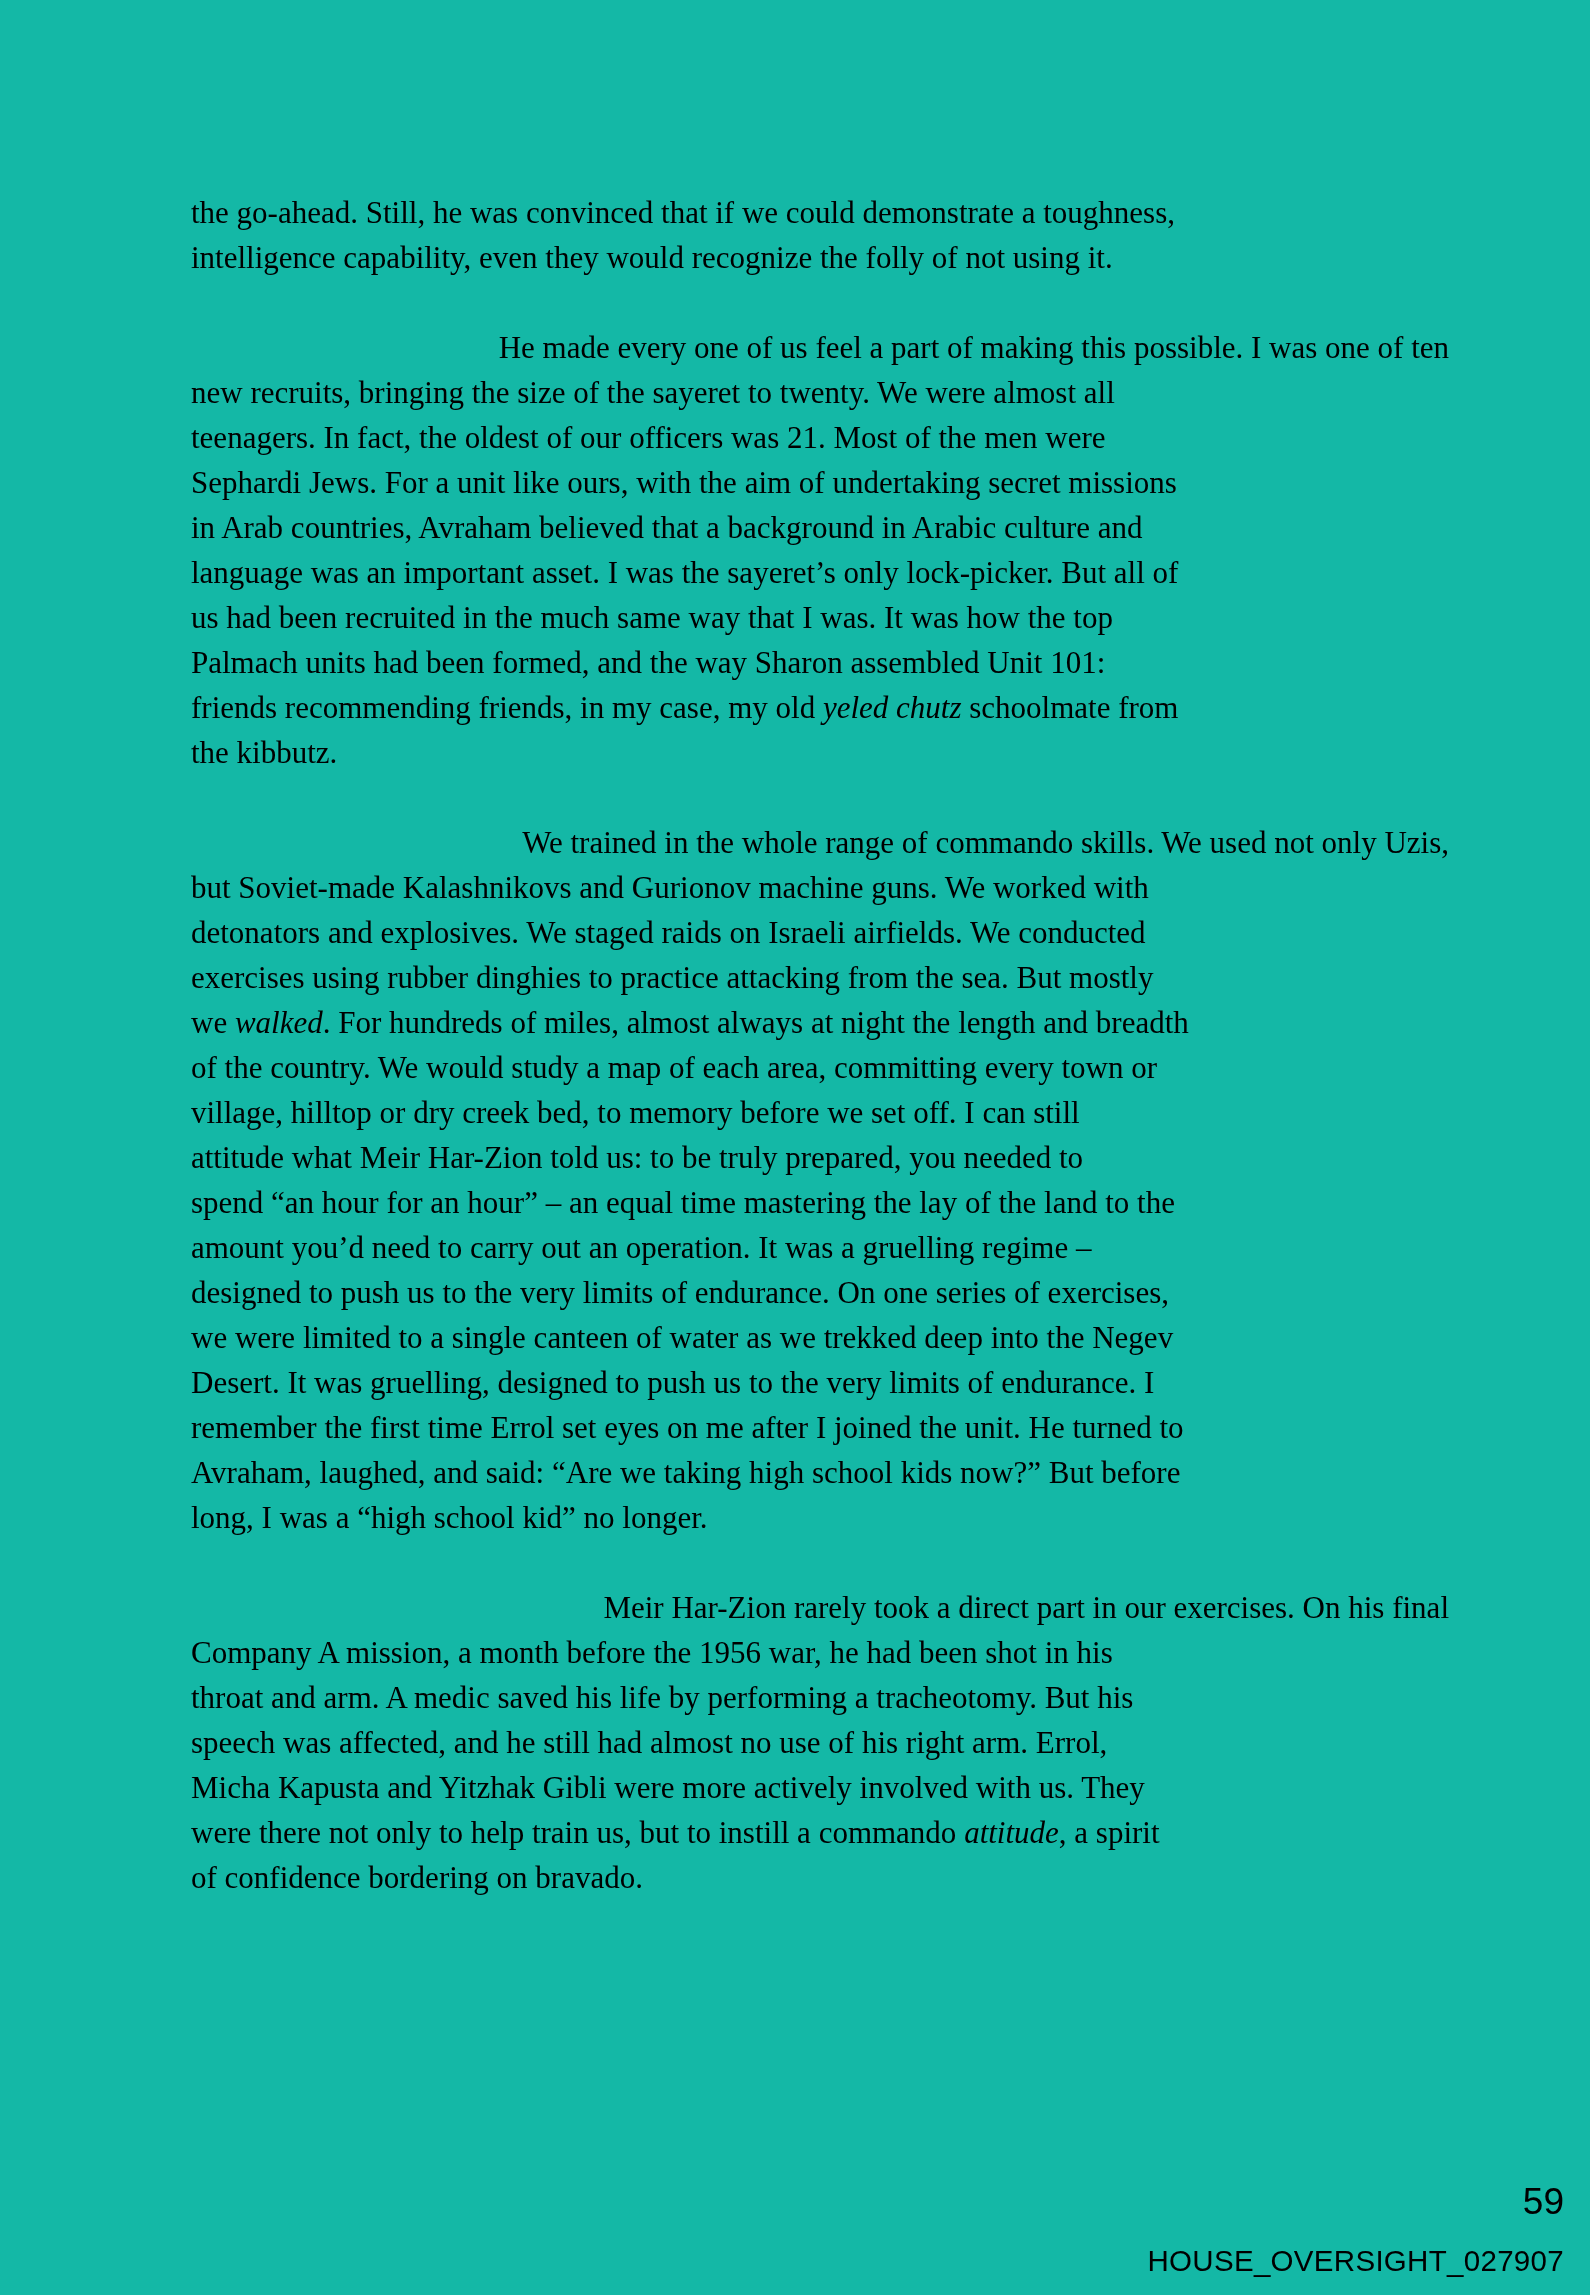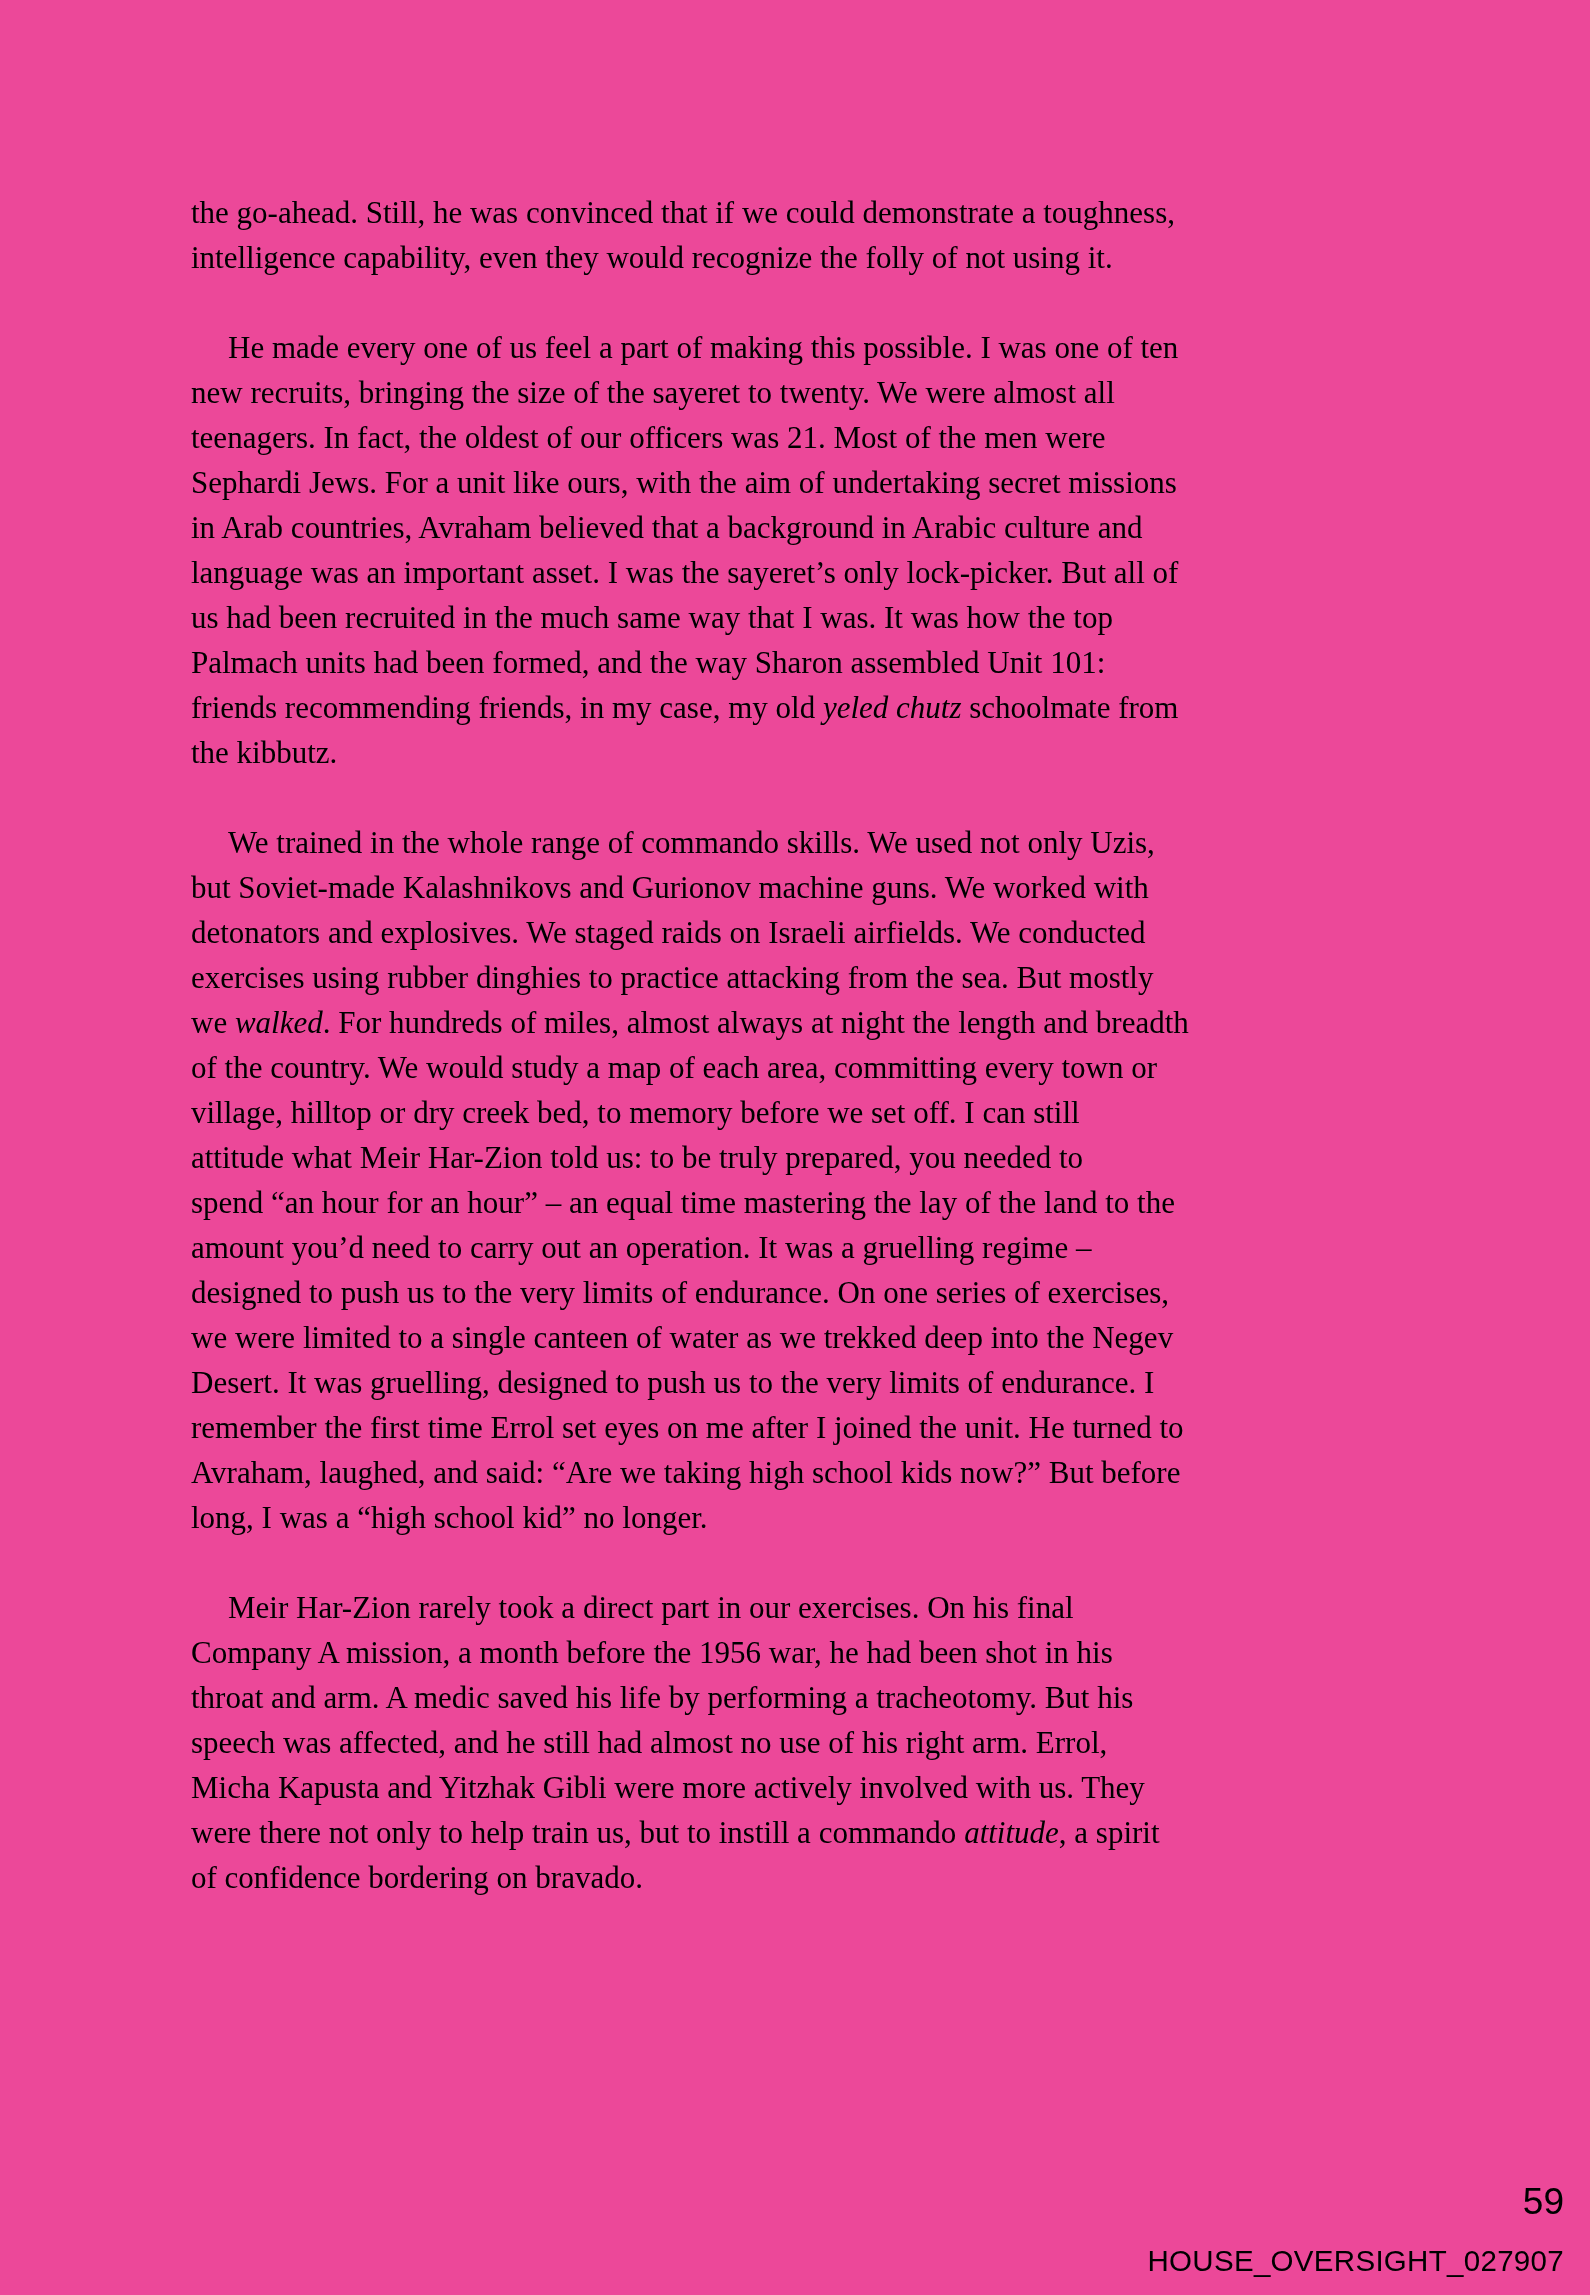--- a/index.html
+++ b/index.html
@@ -7,36 +7,36 @@
     width: 1591px;
     height: 2295px;
     background: #ffffff;
     font-family: "Liberation Serif", serif;
     color: #000000;
   }
   .page {
     position: relative;
     width: 1591px;
     height: 2295px;
-    background: #ec4899;
+    background: #14b8a6;
     overflow: hidden;
   }
   .body-text {
     position: absolute;
     left: 191px;
     top: 190px;
     width: 1258px;
     font-size: 31px;
     line-height: 45px;
     color: #000000;
   }
   .paragraph { margin: 0; }
   .paragraph + .paragraph { margin-top: 45px; }
   .line { white-space: nowrap; }
-  .paragraph.indent .line:first-child { padding-left: 37px; }
+  .paragraph.indent .line:first-child { padding-left: 37px; text-align: right; }
   .line i { font-style: italic; }
   .page-number {
     position: absolute;
     top: 2181px;
     right: 27px;
     font-family: "Liberation Sans", sans-serif;
     font-size: 37px;
     line-height: normal;
     color: #000000;
   }

